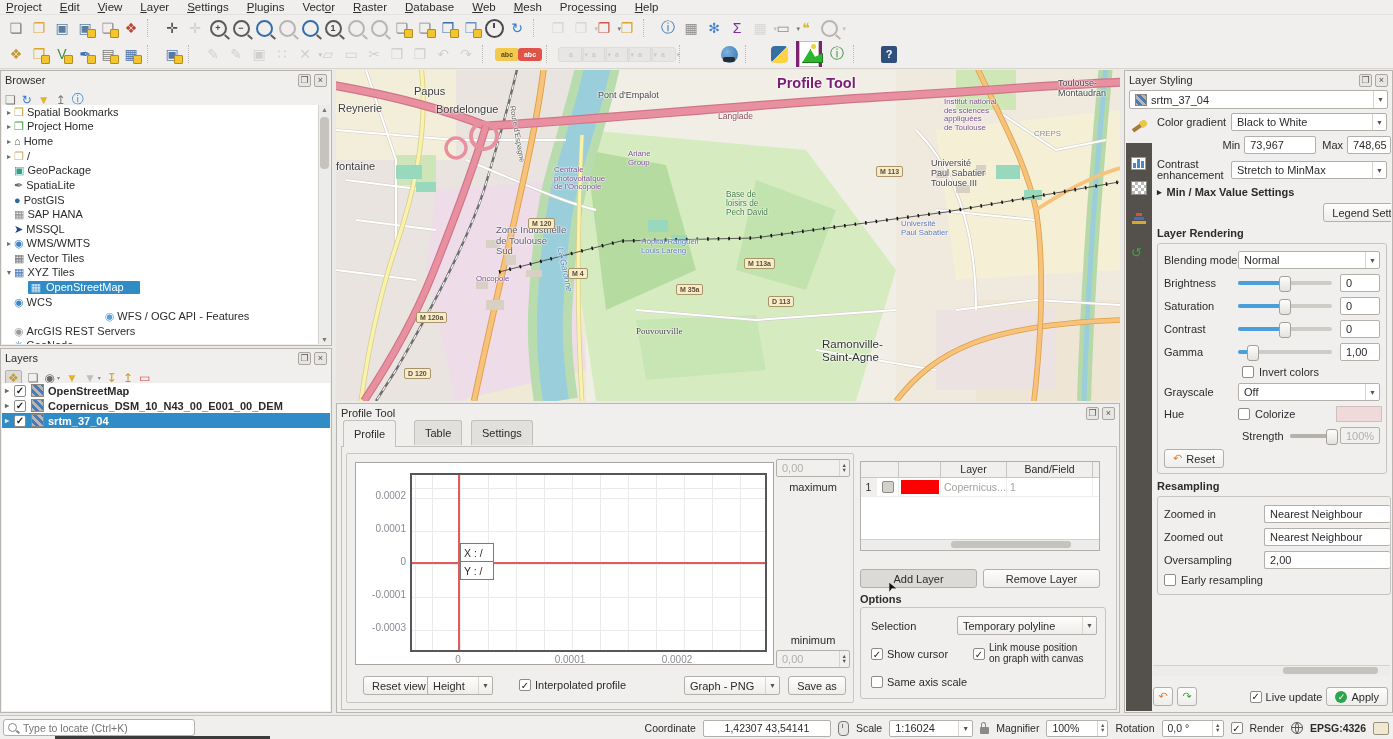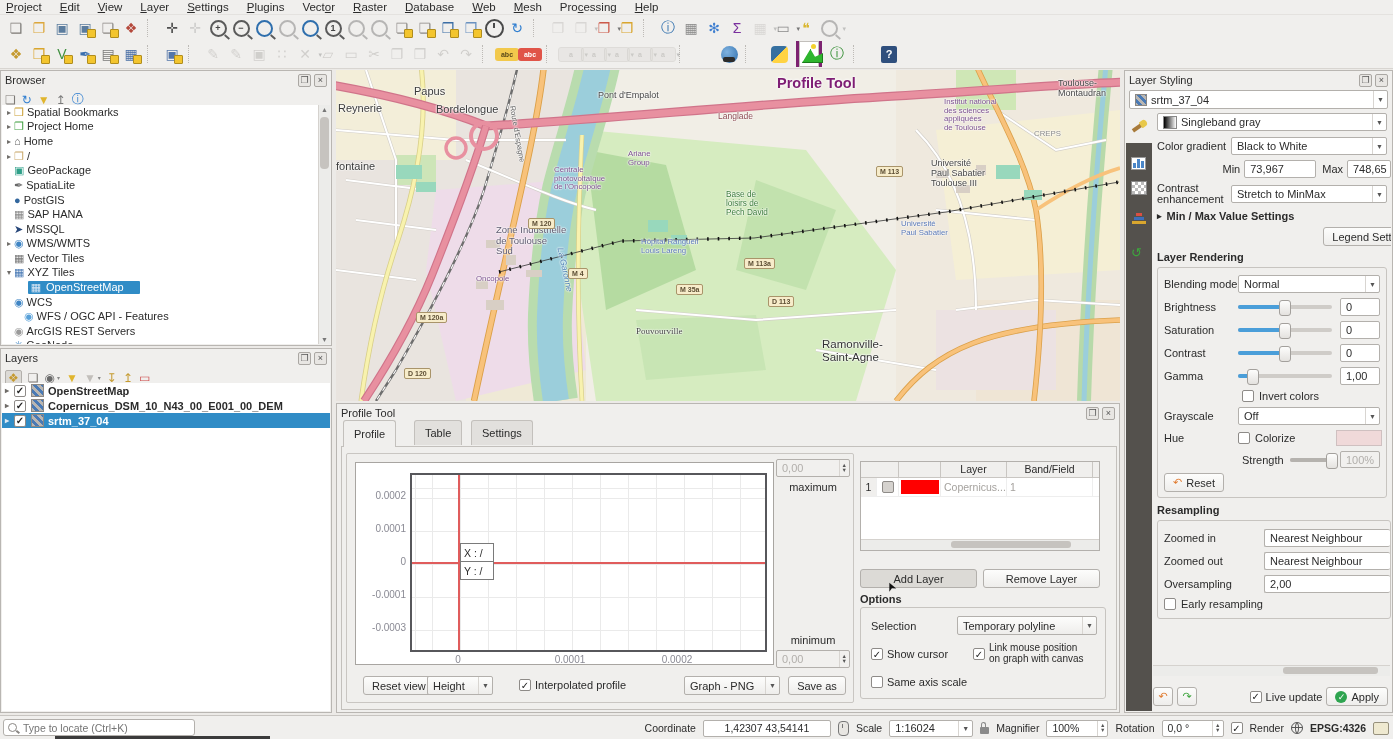--- a/index.html
+++ b/index.html
@@ -465,21 +465,21 @@
           <span class="tarrow"></span>
           <span class="selwrap">
             <span class="ticon" style="color: rgb(216, 230, 244);">▦</span>
             <span>OpenStreetMap</span>
           </span>
         </div>
         <div class="trow" style="padding-left: 2px;">
           <span class="tarrow"></span>
           <span><span class="ticon" style="color: rgb(63, 133, 196);">◉</span><span>WCS</span></span>
         </div>
-        <div class="trow" style="padding-left: 12px;">
+        <div class="trow" style="padding-left: 12px; justify-content: center;">
           <span class="tarrow"></span>
           <span><span class="ticon" style="color: rgb(88, 160, 216);">◉</span><span>WFS / OGC API - Features</span></span>
         </div>
         <div class="trow" style="padding-left: 2px;">
           <span class="tarrow"></span>
           <span><span class="ticon" style="color: rgb(154, 154, 154);">◉</span><span>ArcGIS REST Servers</span></span>
         </div>
         <div class="trow" style="padding-left: 2px;">
           <span class="tarrow"></span>
           <span><span class="ticon" style="color: rgb(63, 133, 196);">✳</span><span>GeoNode</span></span>
@@ -820,25 +820,20 @@
       <div class="stripico" style="top:104px">
           <span class="pyrico">
             <i style="width:6px;background:#d94f43"></i>
             <i style="width:10px;background:#3f6fba"></i>
             <i style="width:14px;background:#d9a62e"></i>
           </span>
         </div>
       <div class="stripico" style="top:136px;color:#3da53d;font-size:13px">↺</div>
     </div>
     <div id="sty-content">
-      <div class="combo" style="margin-bottom:6px">
-        <span style="width:12px;height:11px;background:linear-gradient(90deg,#000,#fff);border:1px solid #888;margin-right:4px"></span>
-        <span>Singleband gray</span>
-          <span class="arr">▼</span>
-      </div>
       <div class="srow">
           <span class="slbl">Color gradient</span>
         <div class="combo" style="flex:1">
             <span>Black to White</span>
             <span class="arr">▼</span>
           </div>
         </div>
       <div class="srow" style="justify-content:flex-end">
         <span style="margin-right:4px">Min</span>
         <div class="combo" style="width:72px;margin-right:6px">

